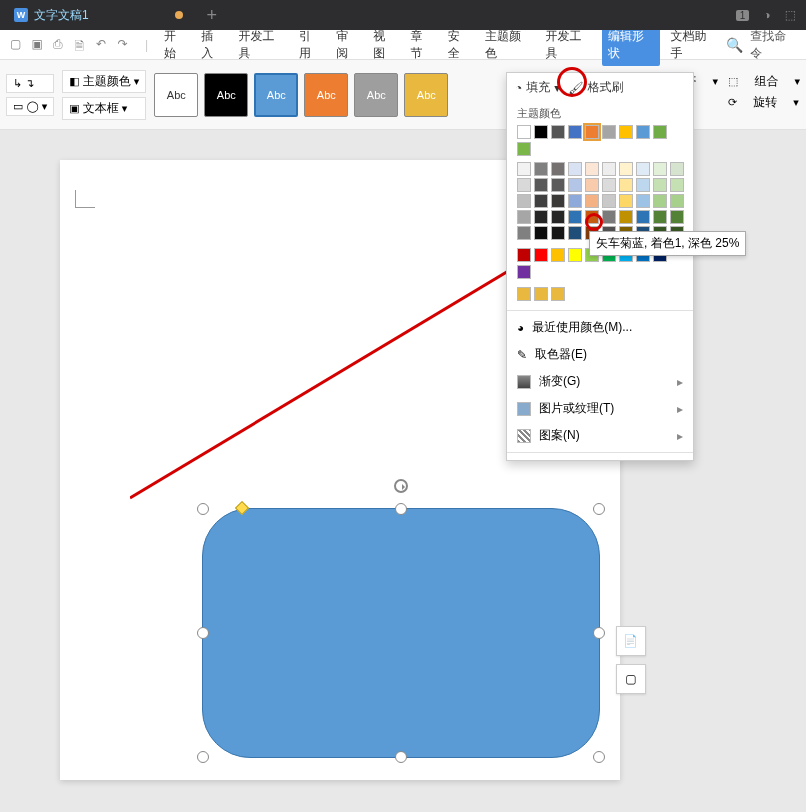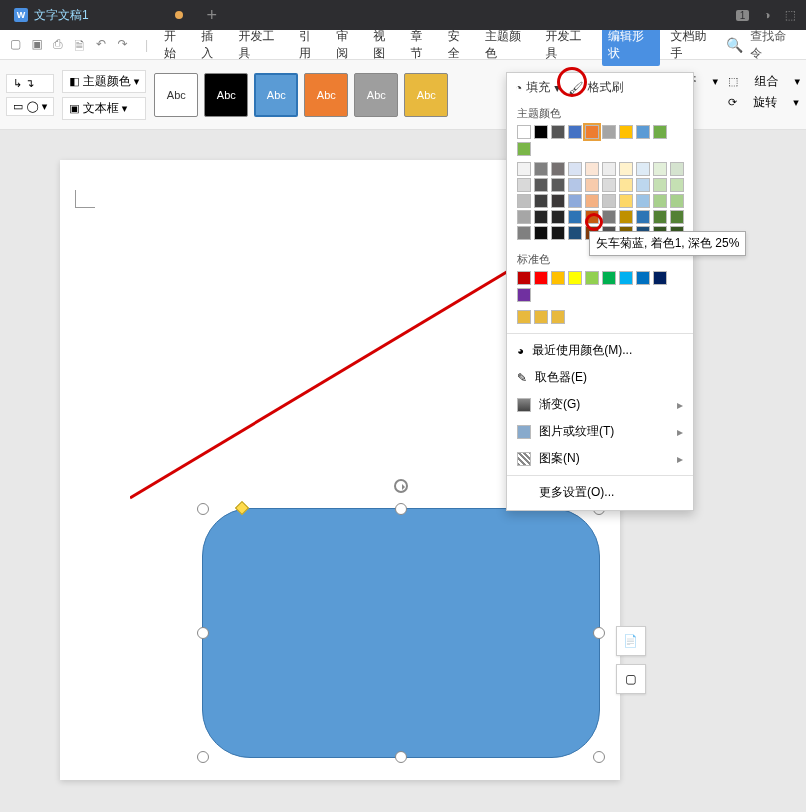--- a/index.html
+++ b/index.html
@@ -265,21 +265,20 @@
         <div class="sw" style="background: rgb(213, 227, 207);"></div>
         <div class="sw" style="background: rgb(197, 224, 179);"></div>
         <div class="sw" style="background: rgb(168, 208, 141);"></div>
         <div class="sw" style="background: rgb(83, 129, 53);"></div>
         <div class="sw" style="background: rgb(55, 86, 35);"></div>
       </div>
     </div>
   <div class="sw-circle2"></div>
   <div class="tooltip">矢车菊蓝, 着色1, 深色 25%</div>
 
-  <div class="dd-label">标准色</div>
   <div class="sw-grid" id="standard-row">
       <div class="sw" style="background: rgb(192, 0, 0);"></div>
       <div class="sw" style="background: rgb(255, 0, 0);"></div>
       <div class="sw" style="background: rgb(255, 192, 0);"></div>
       <div class="sw" style="background: rgb(255, 255, 0);"></div>
       <div class="sw" style="background: rgb(146, 208, 80);"></div>
       <div class="sw" style="background: rgb(0, 176, 80);"></div>
       <div class="sw" style="background: rgb(0, 176, 240);"></div>
       <div class="sw" style="background: rgb(0, 112, 192);"></div>
       <div class="sw" style="background: rgb(0, 32, 96);"></div>
@@ -310,17 +309,13 @@
       <span class="sw" style="background:#8ac"></span>
       <span>图片或纹理(T)</span>
       <span class="sub-arrow">▸</span>
     </div>
   <div class="dd-row">
       <span class="sw" style="background:repeating-linear-gradient(45deg,#888 0 2px,#fff 2px 4px)"></span>
       <span>图案(N)</span>
       <span class="sub-arrow">▸</span>
     </div>
   <div class="dd-sep"></div>
-  <div class="dd-row">
-      <span style="width:14px"></span>
-      <span>更多设置(O)...</span>
-    </div>
 </div>
 
 </body></html>

